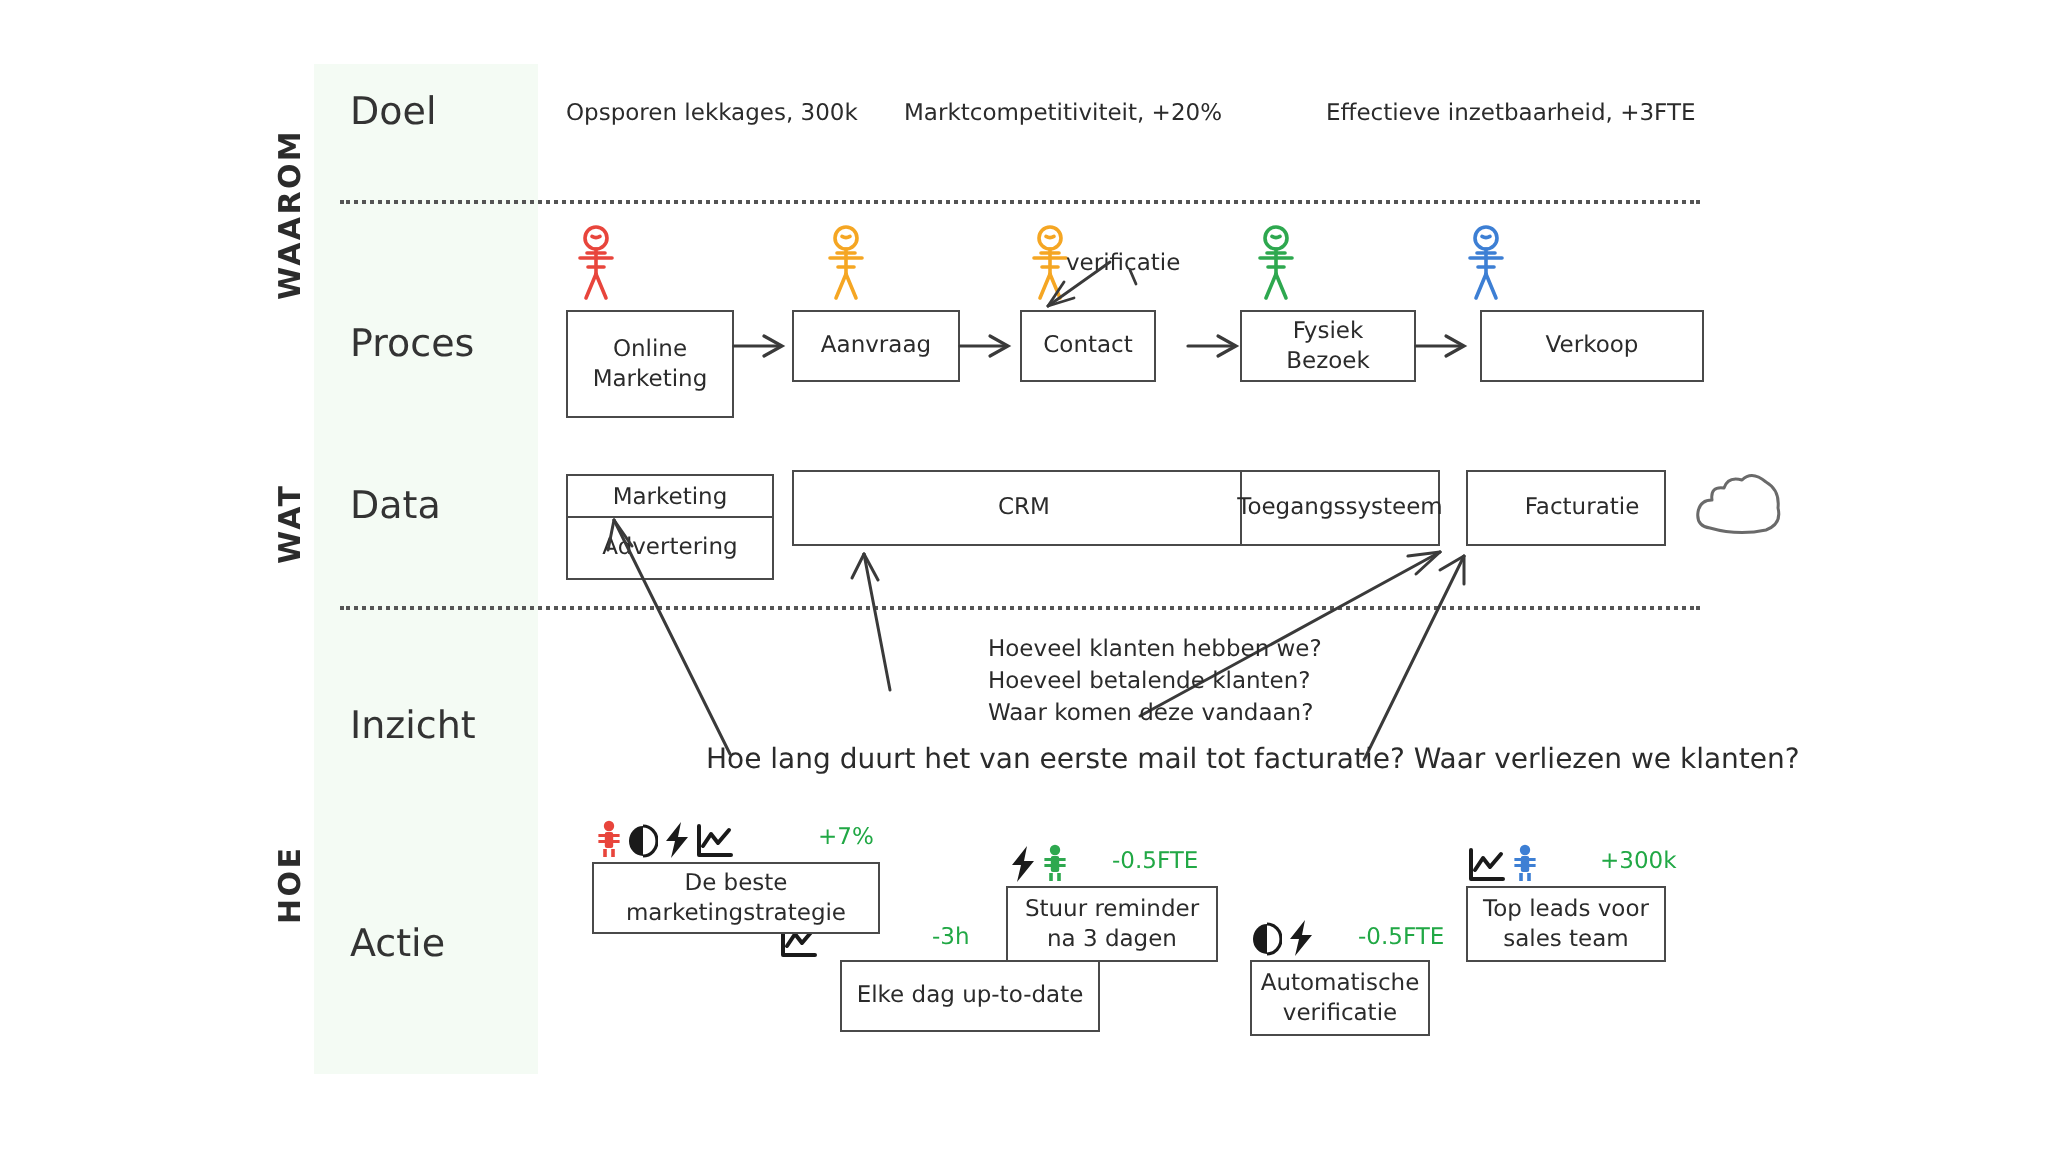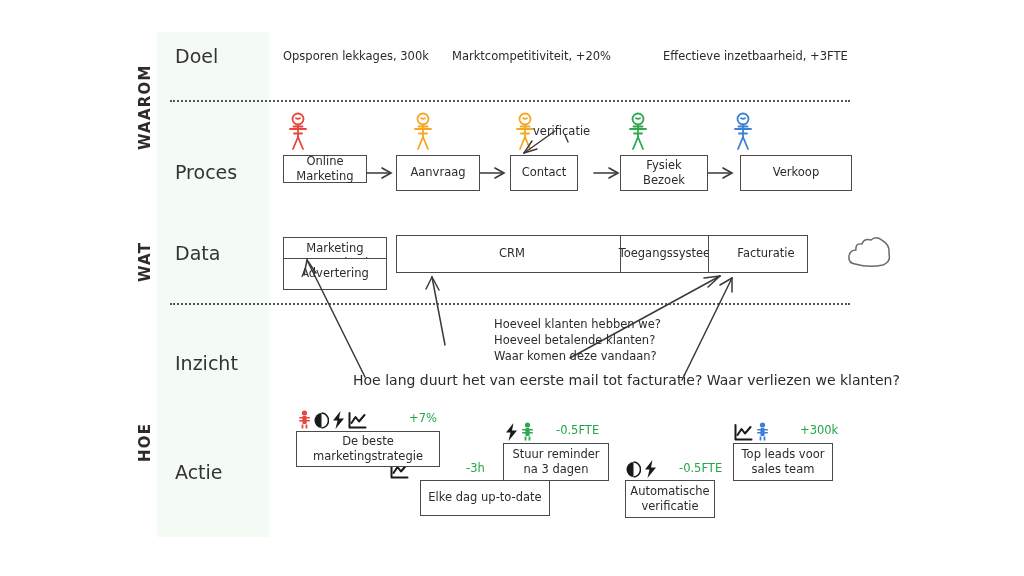--- a/index.html
+++ b/index.html
@@ -84,21 +84,21 @@
     justify-content: center;
     text-align: center;
     font-family: "DejaVu Sans", sans-serif;
     font-size: 11.5px;
     line-height: 1.32;
     color: #2b2b2b;
     padding: 2px 4px;
   }
 
   
-  #proc-0 { left: 283px; top: 155px; width: 84px; height: 28px; }
+  #proc-0 { left: 283px; top: 155px; width: 84px; height: 54px; }
   #proc-1 { left: 396px; top: 155px; width: 84px; height: 36px; }
   #proc-2 { left: 510px; top: 155px; width: 68px; height: 36px; }
   #proc-3 { left: 620px; top: 155px; width: 88px; height: 36px; }
   #proc-4 { left: 740px; top: 155px; width: 112px; height: 36px; }
 
   .parrow { position: absolute; top: 166px; width: 30px; height: 14px; }
   #parrow-0 { left: 366px; }
   #parrow-1 { left: 479px; }
   #parrow-2 { left: 593px; }
   #parrow-3 { left: 707px; }
@@ -120,21 +120,21 @@
     color: #2b2b2b;
     white-space: nowrap;
   }
   #verificatie-arrow { position: absolute; left: 515px; top: 128px; width: 60px; height: 28px; }
 
   
   #data-0 { left: 283px; top: 213px; width: 104px; height: 38px; margin-top: 24px; }
   #data-1 { left: 283px; top: 258px; width: 104px; height: 32px; }
   #data-2 { left: 396px; top: 235px; width: 232px; height: 38px; }
   #data-3 { left: 620px; top: 235px; width: 100px; height: 38px; }
-  #data-4 { left: 708px; top: 235px; width: 100px; height: 38px; padding-left: 20px; }
+  #data-4 { left: 733px; top: 235px; width: 100px; height: 38px; padding-left: 20px; }
   #cloud  { position: absolute; left: 845px; top: 232px; width: 52px; height: 40px; }
 
   
   .insight-q {
     position: absolute;
     font-family: "DejaVu Sans", sans-serif;
     font-size: 11.5px;
     color: #2b2b2b;
     white-space: nowrap;
     left: 494px;

